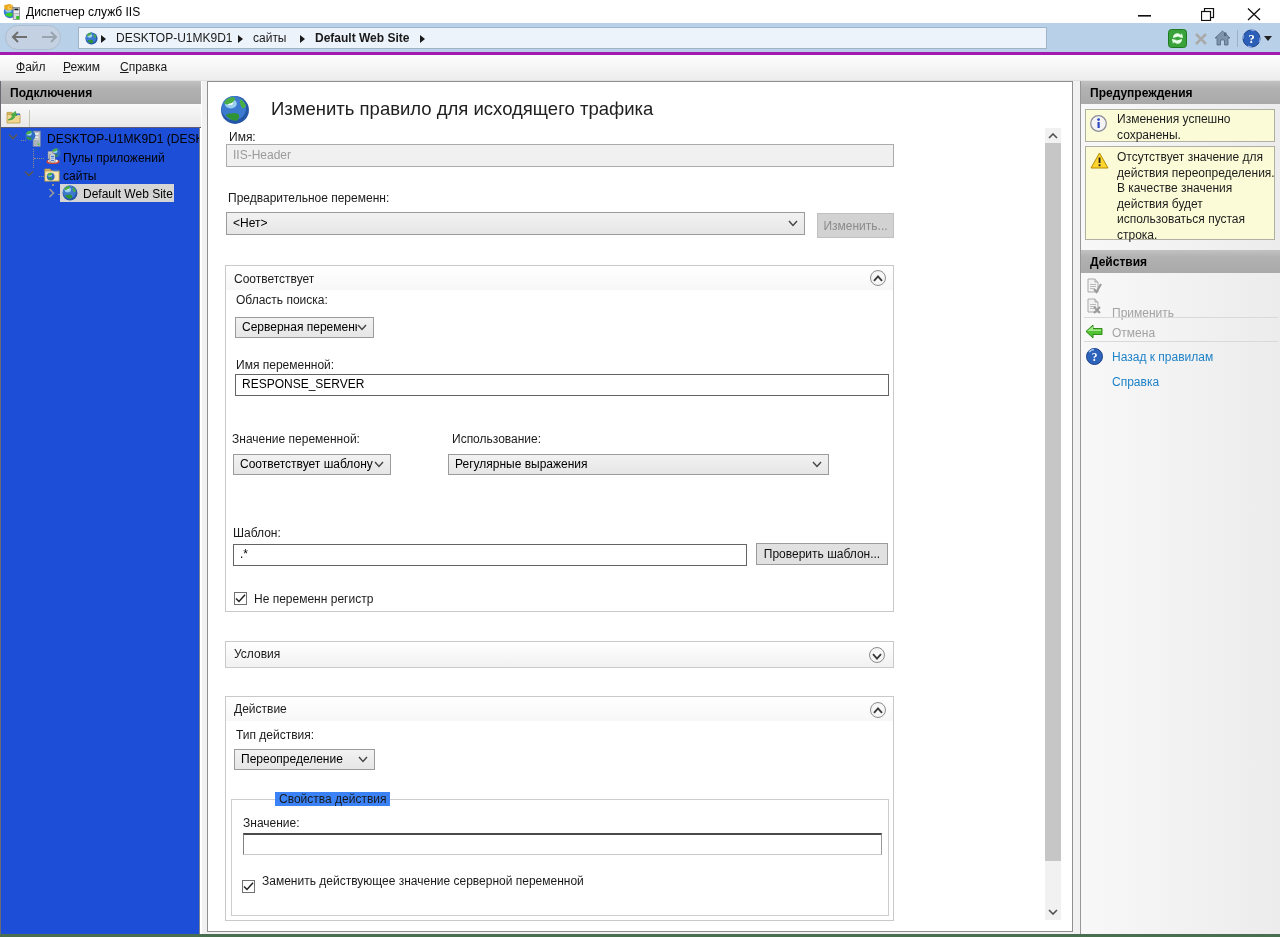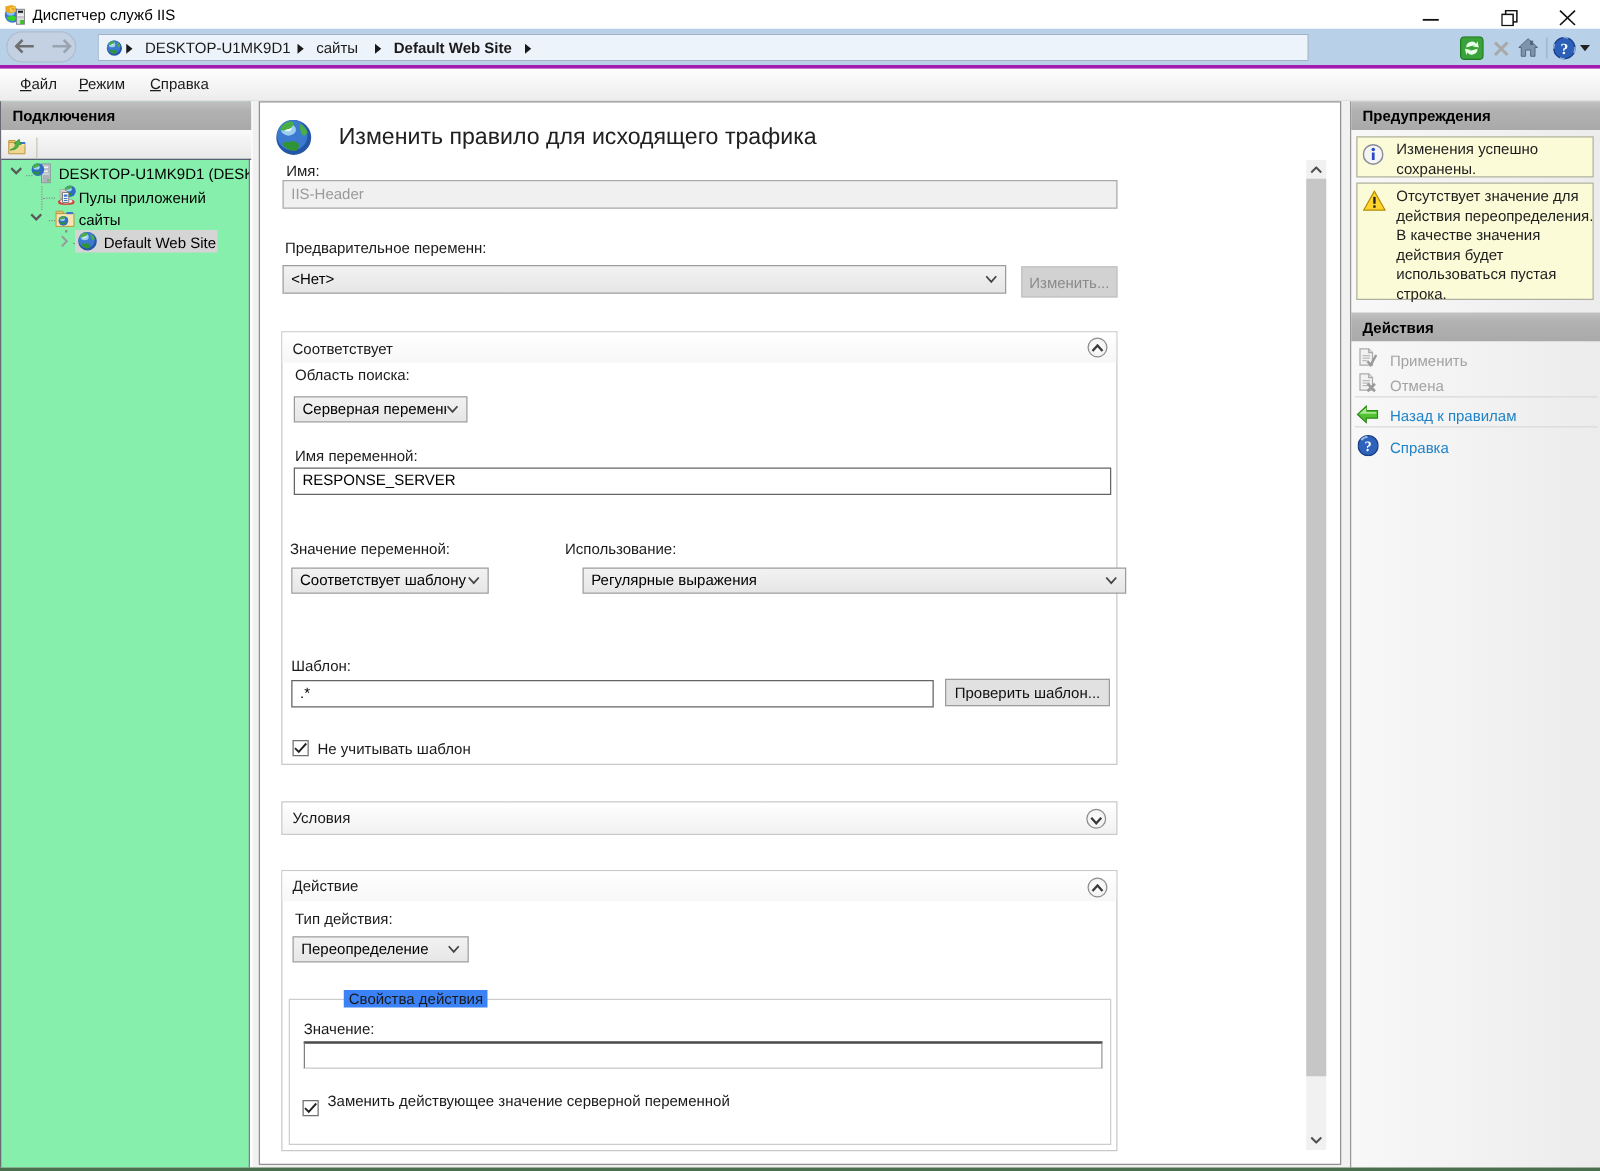--- a/index.html
+++ b/index.html
@@ -17,21 +17,21 @@
 #crumbbox { left:78px; top:4px; width:969px; height:22px; background:#edf3fa; border:1px solid #a0b3c9; }
 .crumbtxt { top:3px; font-size:12px; color:#1a1a1a; }
 .crumbarrow { width:0; height:0; border-left:5px solid #1a1a1a; border-top:4px solid transparent; border-bottom:4px solid transparent; top:7px; }
 
 
 #menubar { left:0; top:55px; width:1280px; height:26px; background:linear-gradient(#fdfdfd,#ededed); border-bottom:1px solid #e0e0e0; }
 .menuitem { top:5px; font-size:12px; color:#1a1a1a; }
 .menuitem u { text-decoration:underline; }
 
 
-#leftpanel { left:0; top:81px; width:200px; height:853px; background:#86efac; border-left:1px solid #6a6a75; border-right:1px solid #7b818d; }
+#leftpanel { left:0; top:81px; width:200px; height:853px; background:#1d4ed8; border-left:1px solid #6a6a75; border-right:1px solid #7b818d; }
 #lph { left:0; top:0; width:200px; height:23px; background:linear-gradient(#c2c2c2,#b2b2b2 30%,#a9a9a9); }
 #lph b { position:absolute; left:9px; top:5px; font-size:12px; color:#000; }
 #lptb { left:0; top:23px; width:200px; height:24px; background:linear-gradient(#fafafa,#e8e8e8); border-bottom:1px solid #5c5c74; }
 #lptbsep { left:28px; top:29px; width:1px; height:17px; background:#c6c6b4; }
 .treerow { font-size:12px; color:#000; white-space:nowrap; }
 #sel { left:59px; top:103px; width:114px; height:18px; background:#d5d5d5; }
 
 
 #centerbg { left:202px; top:81px; width:878px; height:853px; background:#f1f1f1; }
 #whitepanel { left:207px; top:81px; width:866px; height:851px; background:#fff; border:1px solid #8f8f8f; }
@@ -53,21 +53,21 @@
 
 #sbar { left:837px; top:46px; width:16px; height:792px; background:#f1f1f1; }
 #sthumb { left:0; top:15px; width:16px; height:718px; background:#c6c6c6; }
 
 
 #rightpanel { left:1080px; top:81px; width:200px; height:853px; background:linear-gradient(90deg,#f8f8f8,#ececec); border-left:1px solid #979797; }
 #rph1, #rph2 { left:0; width:199px; height:23px; background:linear-gradient(#c2c2c2,#b2b2b2 30%,#a9a9a9); }
 #rph1 b, #rph2 b { position:absolute; left:9px; top:5px; color:#000; }
 .ybox { position:absolute; left:4px; width:190px; background:#fbfbd8; border:1px solid #b0b0a2; }
 .ytext { position:absolute; left:31px; top:4px; font-size:12px; line-height:15.6px; color:#1c1c1c; }
-.actiontext { position:absolute; left:31px; font-size:12px; }
+.actiontext { position:absolute; left:31px; font-size:12px;margin-top:24px; }
 .alink { color:#1e82c8; }
 .adisabled { color:#a3a3a3; }
 .rsep { position:absolute; left:3px; width:194px; height:1px; background:#d9d9d9; }
 
 #greenstrip { left:0; top:934px; width:1280px; height:3px; background:#4a6f4f; }
 svg { display:block; }
 </style>
 </head>
 <body>
 
@@ -280,35 +280,35 @@
   <label class="f" style="left:28px;top:276px">Имя переменной:</label>
   <div class="input" style="left:27px;top:292px;width:654px;height:22px;padding-top:2px">RESPONSE_SERVER</div>
   <label class="f" style="left:24px;top:350px">Значение переменной:</label>
   <label class="f" style="left:244px;top:350px">Использование:</label>
   <div class="combo" style="left:25px;top:372px;width:158px;height:21px;padding-top:2px">
       <span class="ct" style="top:2px;right:16px">Соответствует шаблону</span>
     <svg class="chev" style="top:6px" width="10" height="7" viewBox="0 0 10 7">
         <path d="M1 1 L5 5.5 L9 1" stroke="#444" stroke-width="1.4" fill="none"></path>
       </svg>
   </div>
-  <div class="combo" style="left:258px;top:372px;width:435px;height:21px;padding-top:2px">
+  <div class="combo" style="left:240px;top:372px;width:381px;height:21px;padding-top:2px">
       <span class="ct" style="top:2px">Регулярные выражения</span>
     <svg class="chev" style="top:6px" width="10" height="7" viewBox="0 0 10 7">
         <path d="M1 1 L5 5.5 L9 1" stroke="#444" stroke-width="1.4" fill="none"></path>
       </svg>
   </div>
   <label class="f" style="left:25px;top:444px">Шаблон:</label>
   <div class="input" style="left:25px;top:462px;width:514px;height:22px;padding-top:2px">.*</div>
   <div class="btn" style="left:548px;top:461px;width:132px;height:22px;padding-top:3px">Проверить шаблон...</div>
   <div class="cb" style="left:26px;top:510px">
     <svg style="margin:1px 0 0 0" width="11" height="9" viewBox="0 0 11 9">
         <path d="M1 4.5 L4 7.5 L10 0.8" stroke="#222" stroke-width="1.5" fill="none"></path>
       </svg>
   </div>
-  <label class="f" style="left:46px;top:510px">Не учитывать шаблон</label>
+  <label class="f" style="left:46px;top:510px">Не переменн регистр</label>
 
   <div class="section" style="left:17px;top:559px;width:669px;height:27px;background:linear-gradient(#ffffff,#f1f1f1)"></div>
   <label class="f" style="left:26px;top:565px">Условия</label>
   <div class="circlebtn" style="left:661px;top:565px">
     <svg style="margin:5px auto 0" width="10" height="7" viewBox="0 0 10 7">
         <path d="M1 1.2 L5 5.6 L9 1.2" stroke="#3a3a3a" stroke-width="1.9" fill="none"></path>
       </svg>
   </div>
 
   <div class="section" style="left:17px;top:614px;width:669px;height:225px"></div>

